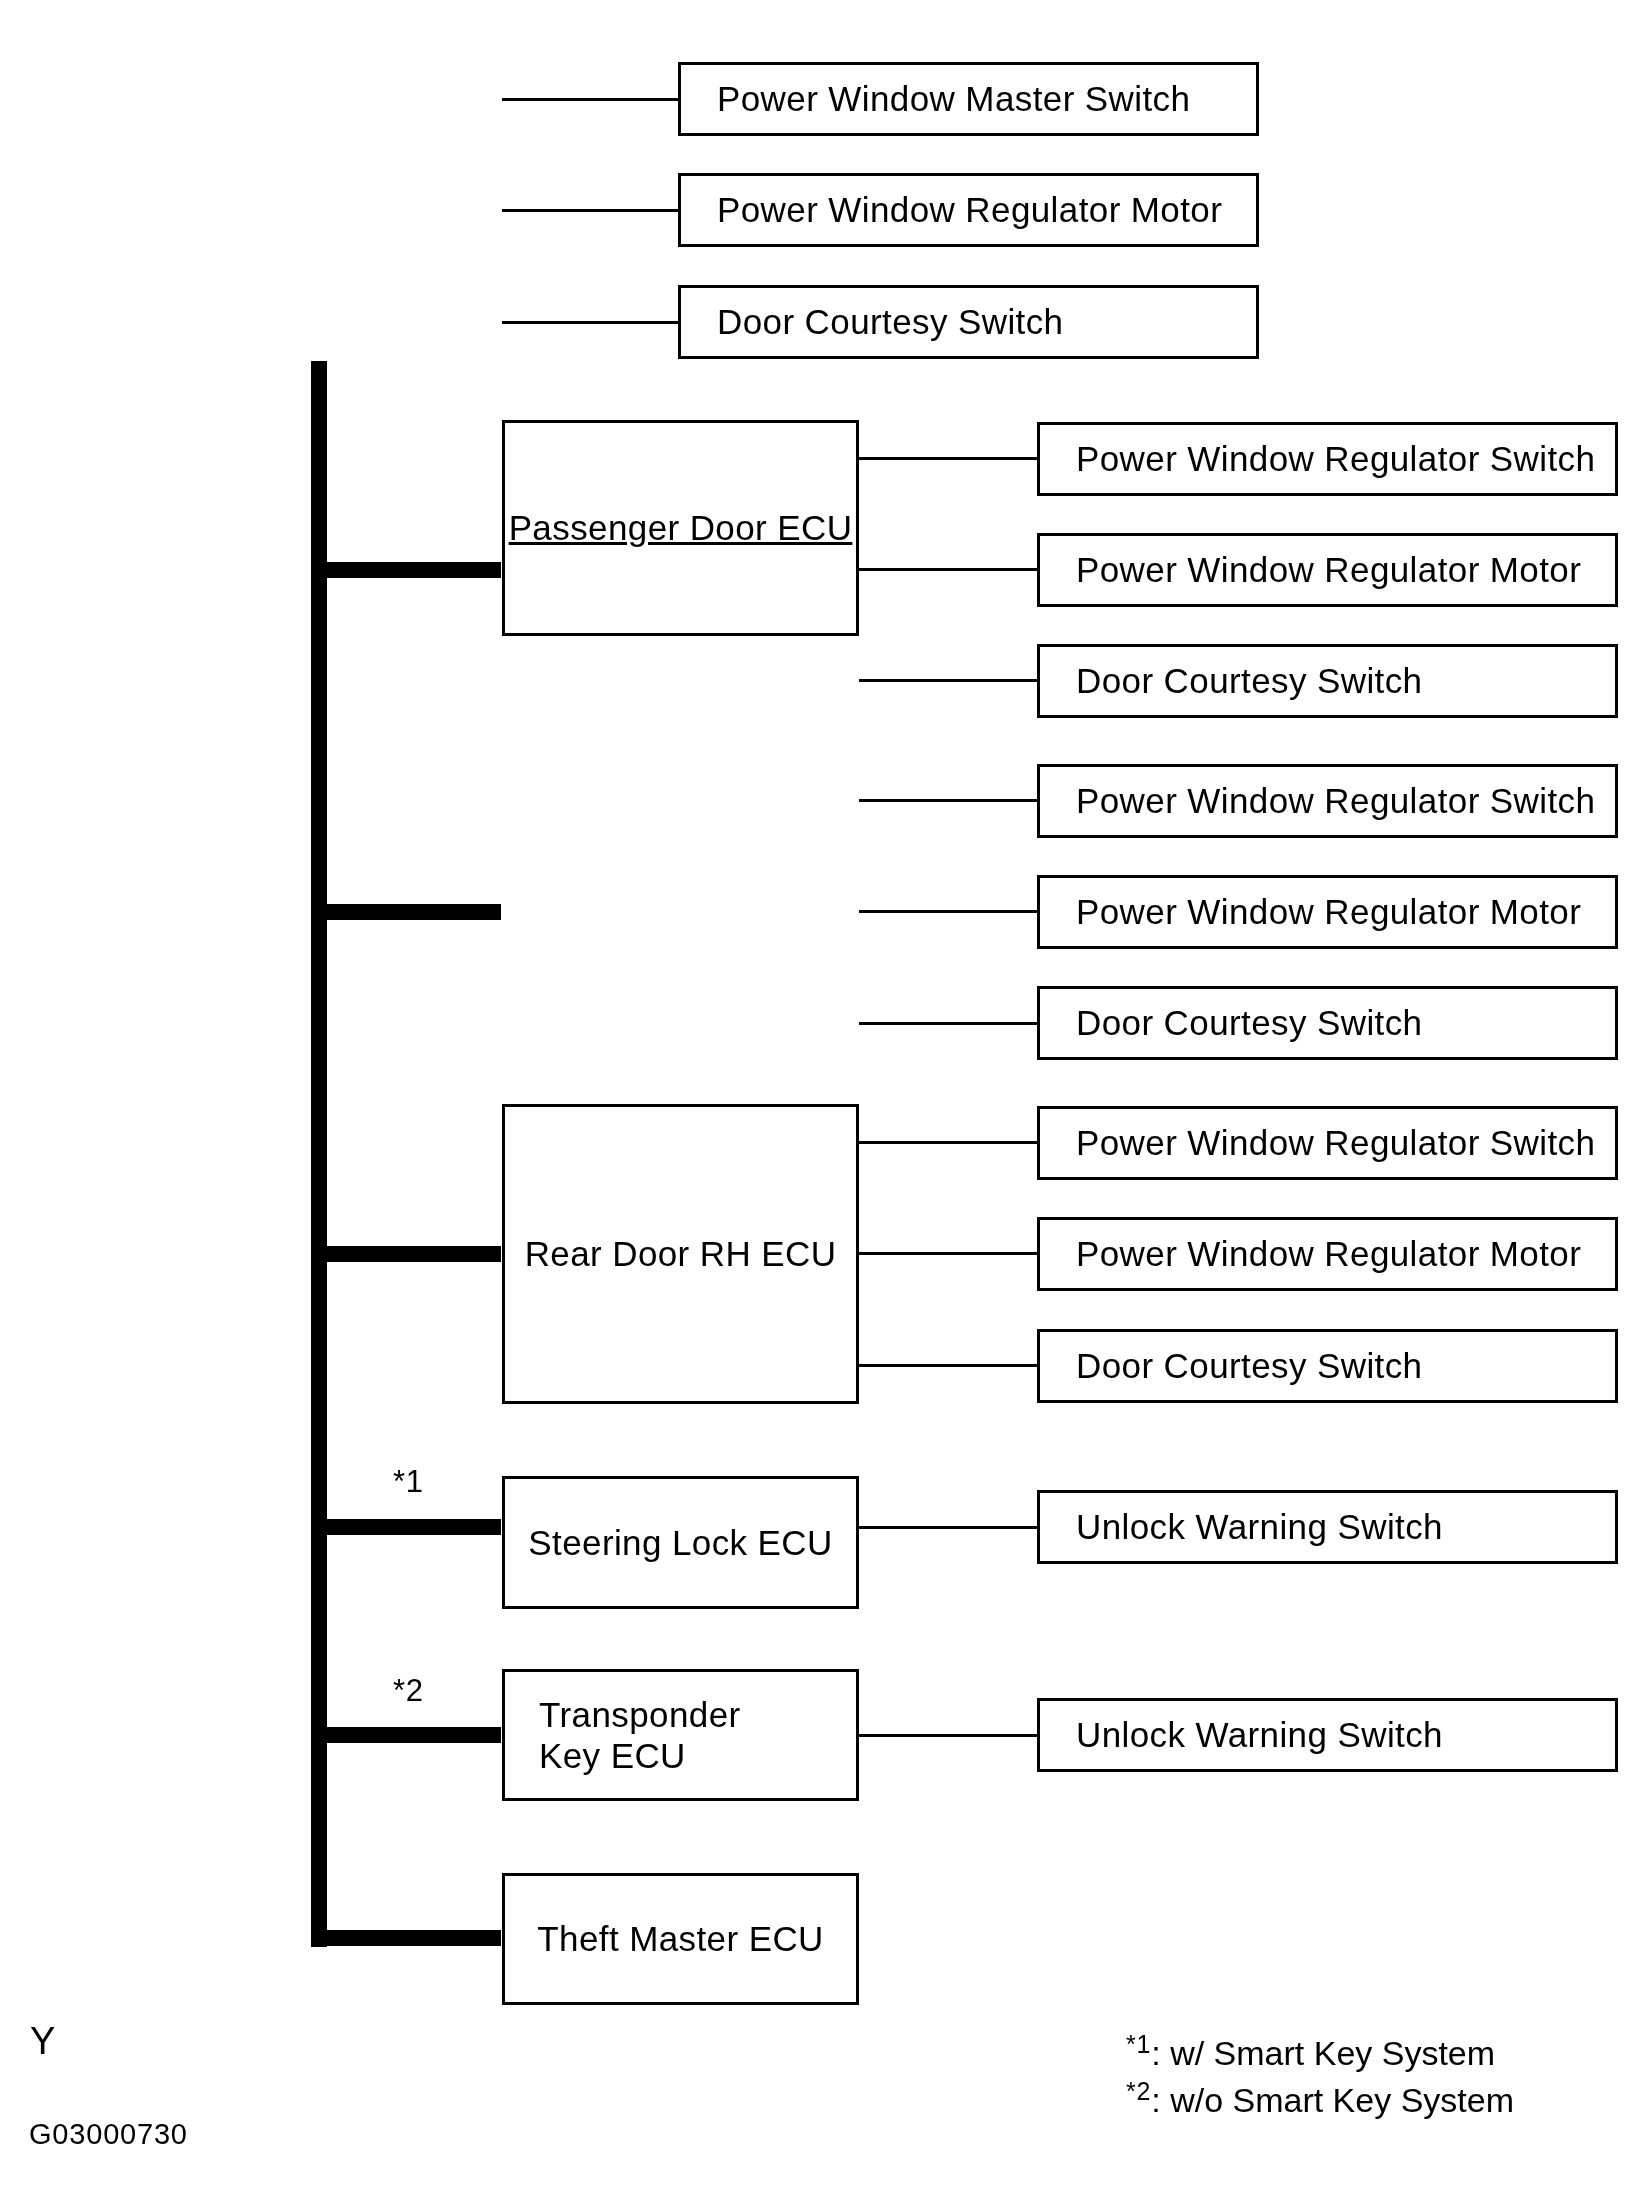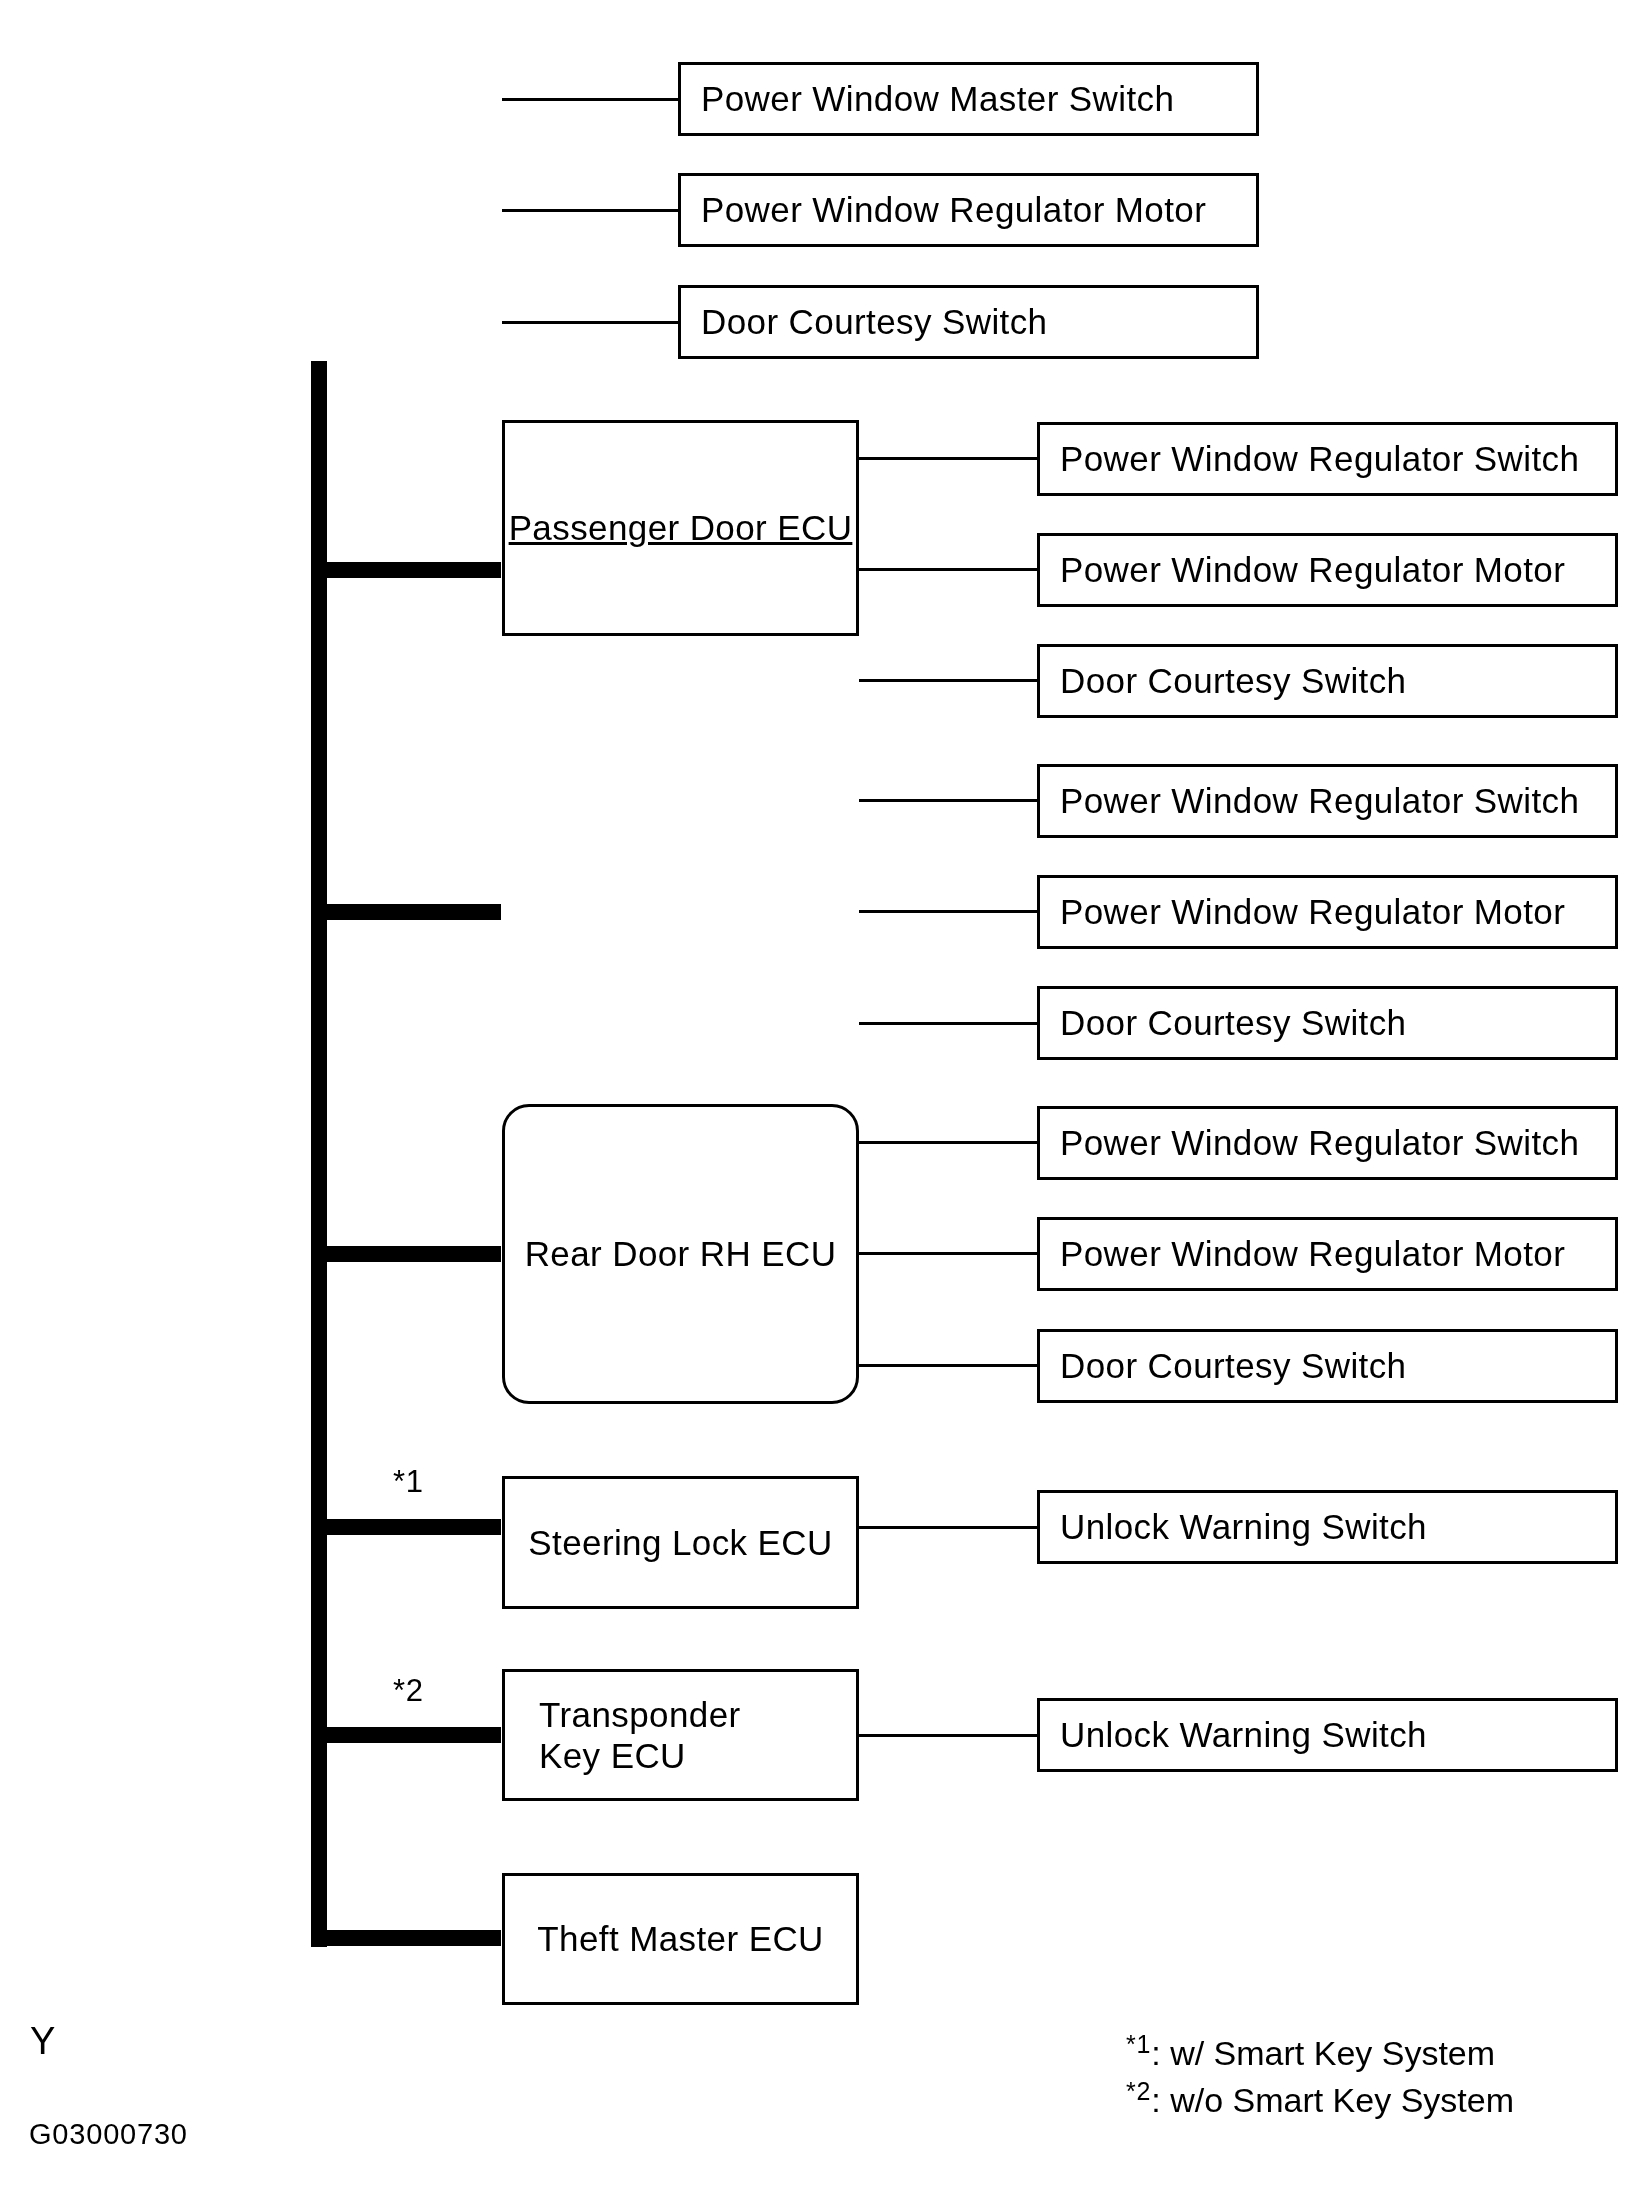--- a/index.html
+++ b/index.html
@@ -13,21 +13,21 @@
   }
   .box{
     position:absolute;
     border:3.3px solid #000000;
     background:#ffffff;
     box-sizing:border-box;
     display:flex;
     align-items:center;
   }
   .box.center{justify-content:center;text-align:center;}
-  .box.padded{padding-left:20px;justify-content:flex-start;text-align:left;}
+  .box.padded{padding-left:36px;justify-content:flex-start;text-align:left;}
   .ecu-label, .device-label{
     font-size:35px;
     line-height:1.18;
     white-space:pre-line;
     letter-spacing:0.4px;
   }
   .line{position:absolute;background:#000000;}
   .marker{
     position:absolute;
     font-size:31px;
@@ -104,21 +104,21 @@
     <span class="device-label">Power Window Regulator Switch</span>
   </div>
   <div class="box padded" style="left:1037px;top:875px;width:581px;height:74px;">
     <span class="device-label">Power Window Regulator Motor</span>
   </div>
   <div class="box padded" style="left:1037px;top:986px;width:581px;height:74px;">
     <span class="device-label">Door Courtesy Switch</span>
   </div>
 
   <div class="line" style="left:327px;top:1246px;width:174px;height:16.4px;"></div>
-  <div class="box center" style="left:502px;top:1104px;width:357px;height:300px;border-radius:27px;">
+  <div class="box center" style="left:502px;top:1104px;width:357px;height:300px;">
     <span class="ecu-label">Rear Door RH ECU</span>
   </div>
   <div class="line" style="left:859px;top:1141px;width:178px;height:3.3px;"></div>
   <div class="line" style="left:859px;top:1252px;width:178px;height:3.3px;"></div>
   <div class="line" style="left:859px;top:1364px;width:178px;height:3.3px;"></div>
   <div class="box padded" style="left:1037px;top:1106px;width:581px;height:74px;">
     <span class="device-label">Power Window Regulator Switch</span>
   </div>
   <div class="box padded" style="left:1037px;top:1217px;width:581px;height:74px;">
     <span class="device-label">Power Window Regulator Motor</span>

